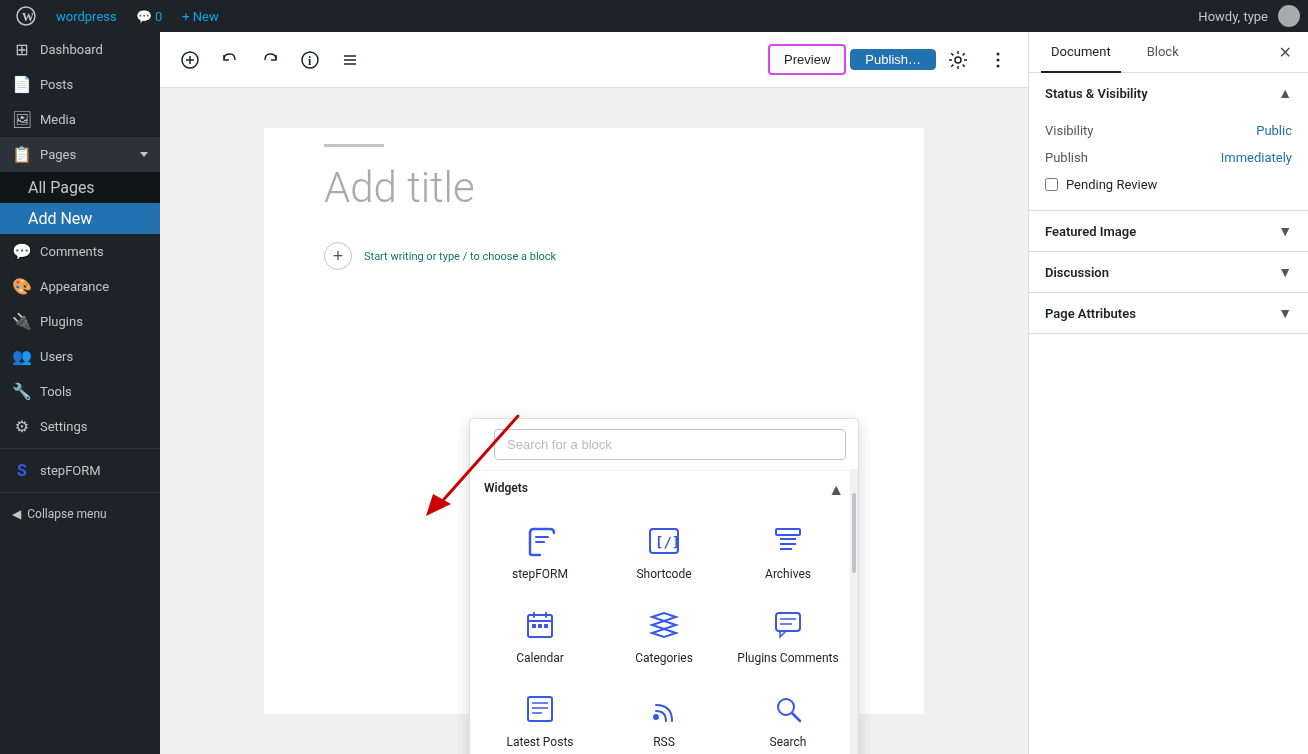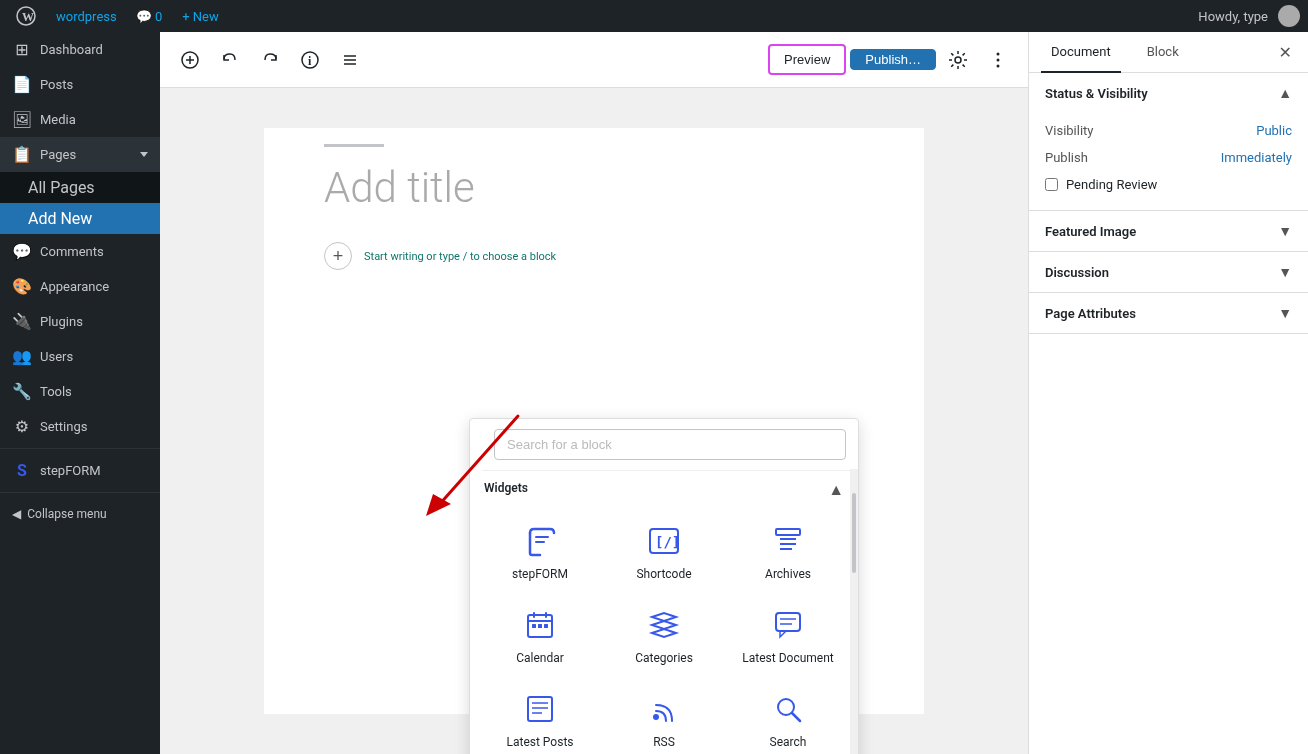--- a/index.html
+++ b/index.html
@@ -586,21 +586,21 @@
 
               <div class="block-item">
                 <div class="block-item-icon">
                   <svg width="32" height="32" viewBox="0 0 32 32">
                     <rect x="4" y="4" width="24" height="18" rx="3" stroke="#3858e9" stroke-width="2" fill="none"></rect>
                     <line x1="8" y1="10" x2="24" y2="10" stroke="#3858e9" stroke-width="1.5"></line>
                     <line x1="8" y1="15" x2="20" y2="15" stroke="#3858e9" stroke-width="1.5"></line>
                     <path d="M8 22 L8 28 L14 22" stroke="#3858e9" stroke-width="1.5" fill="none"></path>
                   </svg>
                 </div>
-                <span class="block-item-label">Latest Document</span>
+                <span class="block-item-label">Plugins Comments</span>
               </div>
 
               <div class="block-item">
                 <div class="block-item-icon">
                   <svg width="32" height="32" viewBox="0 0 32 32">
                     <rect x="4" y="4" width="24" height="24" rx="2" stroke="#3858e9" stroke-width="2" fill="none"></rect>
                     <line x1="8" y1="10" x2="24" y2="10" stroke="#3858e9" stroke-width="1.5"></line>
                     <line x1="8" y1="15" x2="24" y2="15" stroke="#3858e9" stroke-width="1.5"></line>
                     <line x1="8" y1="20" x2="18" y2="20" stroke="#3858e9" stroke-width="1.5"></line>
                   </svg>

